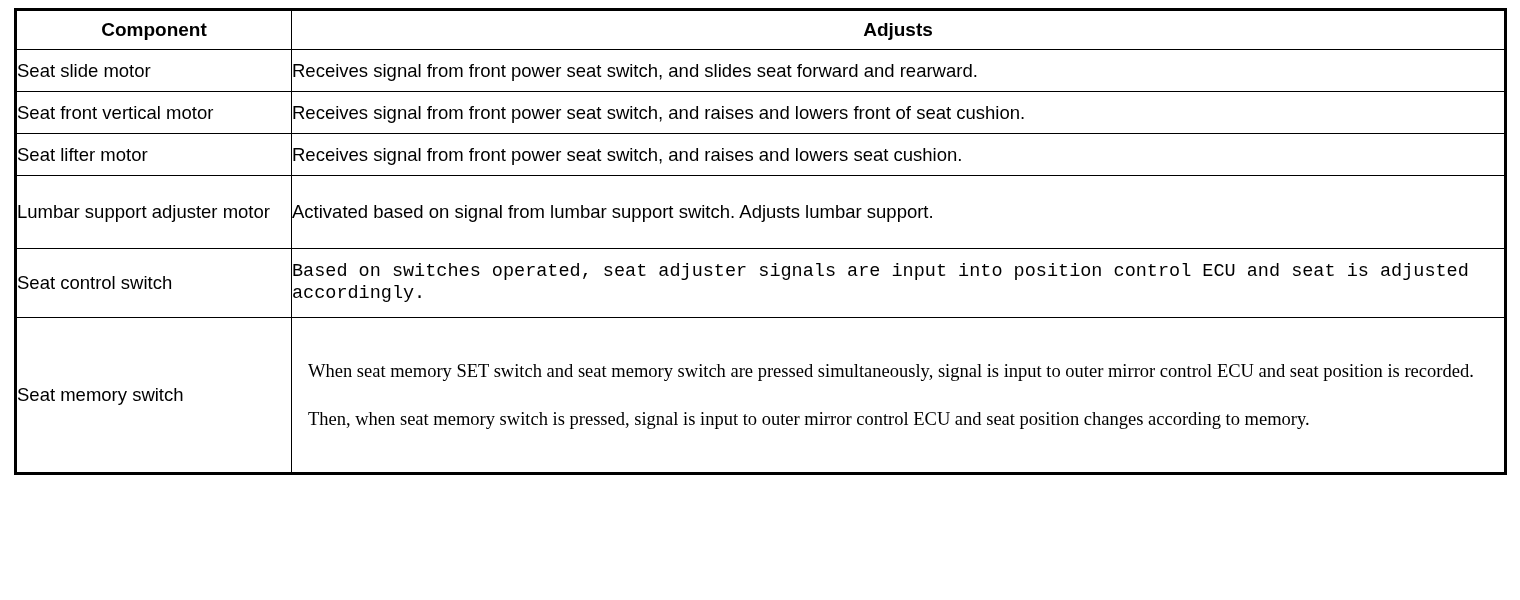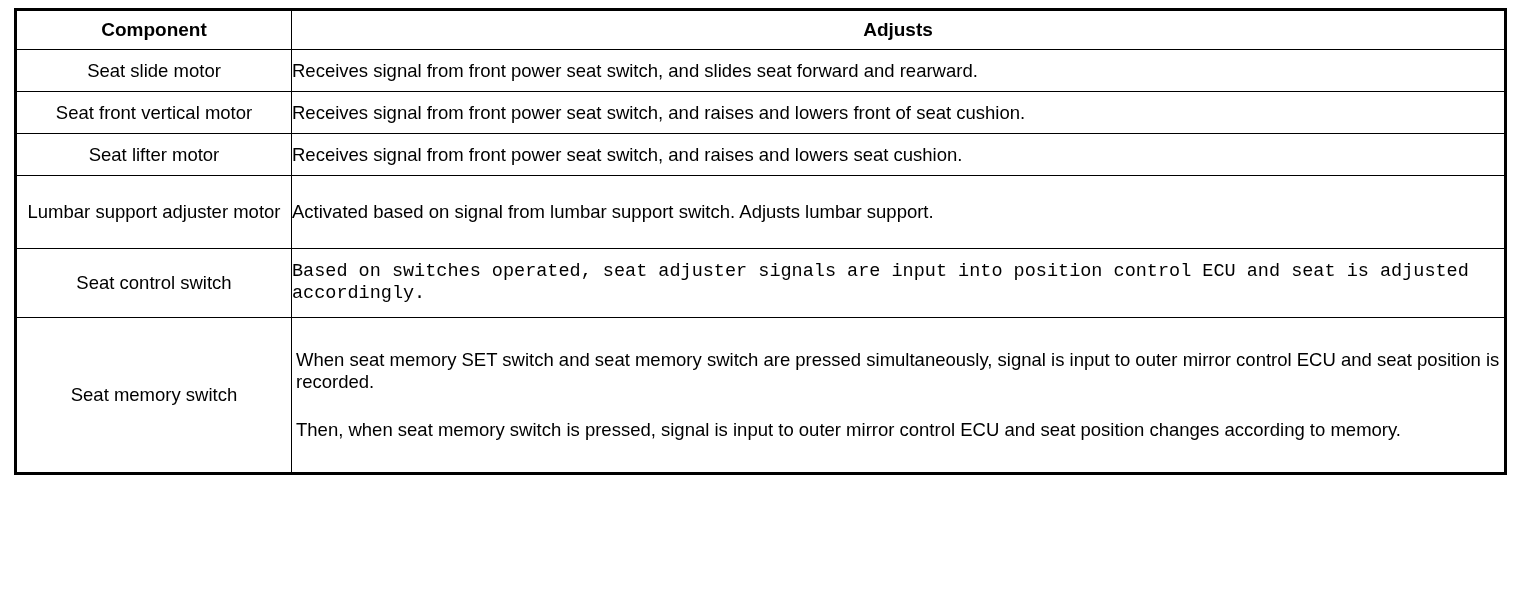--- a/index.html
+++ b/index.html
@@ -55,21 +55,20 @@
 
   
   tbody td {
     font-size: 18.5px;
     line-height: 22px;
   }
 
   td.component {
     padding: 6px 0 6px 6px;
     vertical-align: top;
-    text-align: center;
   }
   td.component.v-mid {
     vertical-align: middle;
     padding-top: 0;
     padding-bottom: 0;
   }
 
   td.function {
     padding: 6px 8px 6px 8px;
     vertical-align: middle;
@@ -85,21 +84,21 @@
 
   tbody tr.r-two td.component { height: 72px; }
   tbody tr.r-two td.function  { height: 72px; }
 
   tbody tr.r-ctrl td.component { height: 68px; }
   tbody tr.r-ctrl td.function  { height: 68px; font-family: Liberation Mono, monospace; }
 
   tbody tr.r-mem td.component { height: 154px; }
   tbody tr.r-mem td.function  { height: 154px; }
 
-  .para { margin: 4px; }
+  .para { margin: 16px; font-family: Liberation Serif, serif; }
   .para + .para { margin-top: 26px; }
 
   .cell-text { display: block; }
 </style>
 </head>
 <body>
 
 <div class="table-wrap">
   <table class="spec-table">
     <colgroup>

